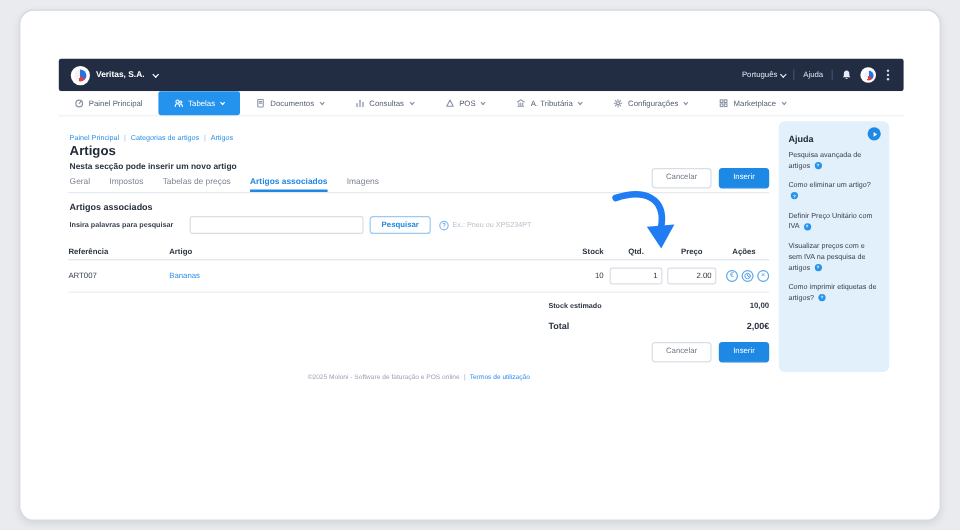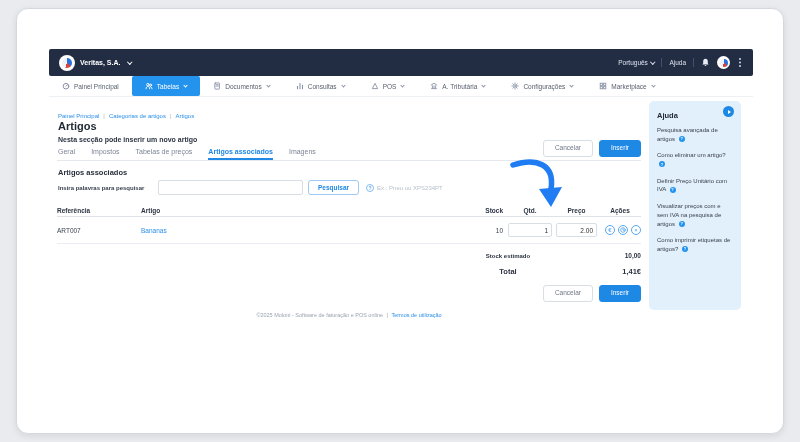--- a/index.html
+++ b/index.html
@@ -76,21 +76,21 @@
   .c-qtd, .c-preco { padding:0 2px; }
   .cell-input { width:100%; height:14px; border:1px solid #d9dee4; border-radius:2px; font-size:6.5px;
                 text-align:right; padding:0 3px; color:#333; font-family:inherit; }
   .c-acoes { display:flex; gap:3px; justify-content:flex-end; align-items:center; }
   .act { width:10px; height:10px; border:1px solid #5aa7ee; border-radius:50%; color:#4c9fe9; font-size:6px;
          display:flex; align-items:center; justify-content:center; cursor:pointer; line-height:1; }
 
   
   .totals { position:absolute; left:440px; top:243px; width:184px; color:#2c3442; }
   .totals .trow { display:flex; align-items:baseline; margin-bottom:8px; }
-  .totals .lbl { flex:1; text-align:center; font-size:6px; font-weight:700; }
+  .totals .lbl { flex:1; text-align:left; font-size:6px; font-weight:700; }
   .totals .val { width:82px; text-align:right; font-size:6.5px; font-weight:700; }
   .totals .total .lbl, .totals .total .val { font-size:7.5px; }
   .bottom-actions { position:absolute; top:276px; left:40px; width:584px; display:flex; justify-content:flex-end; gap:6px; }
   .footer { position:absolute; left:40px; top:303px; width:584px; text-align:center; font-size:5.5px; color:#9aa3b0; }
   .footer a { color:#2b8fe8; text-decoration:none; cursor:pointer; }
   .footer .fsep { margin:0 2px; }
 
   
   .help { position:absolute; left:632px; top:92px; width:92px; height:209px; background:#e2f0fb; border-radius:5px; padding:10px 8px 8px 8px; }
   .help-title { font-size:7.5px; font-weight:700; color:#222b38; margin-bottom:6px; }
@@ -271,21 +271,21 @@
     </div>
   </div>
 
   <div class="totals" data-name="totals">
     <div class="trow" data-name="stock-estimate-row">
       <span class="lbl" data-name="stock-estimate-label">Stock estimado</span>
       <span class="val" data-name="stock-estimate-value">10,00</span>
     </div>
     <div class="trow total" data-name="total-row">
       <span class="lbl" data-name="total-label">Total</span>
-      <span class="val" data-name="total-value">1,41€</span>
+      <span class="val" data-name="total-value">2,00€</span>
     </div>
   </div>
 
   <div class="bottom-actions" data-name="bottom-actions">
     <button class="btn btn-outline" data-name="cancel-button">Cancelar</button>
     <button class="btn btn-primary" data-name="insert-button">Inserir</button>
   </div>
 
   <div class="footer" data-name="footer">
     <span data-name="footer-copyright">©2025 Moloni - Software de faturação e POS online</span>

